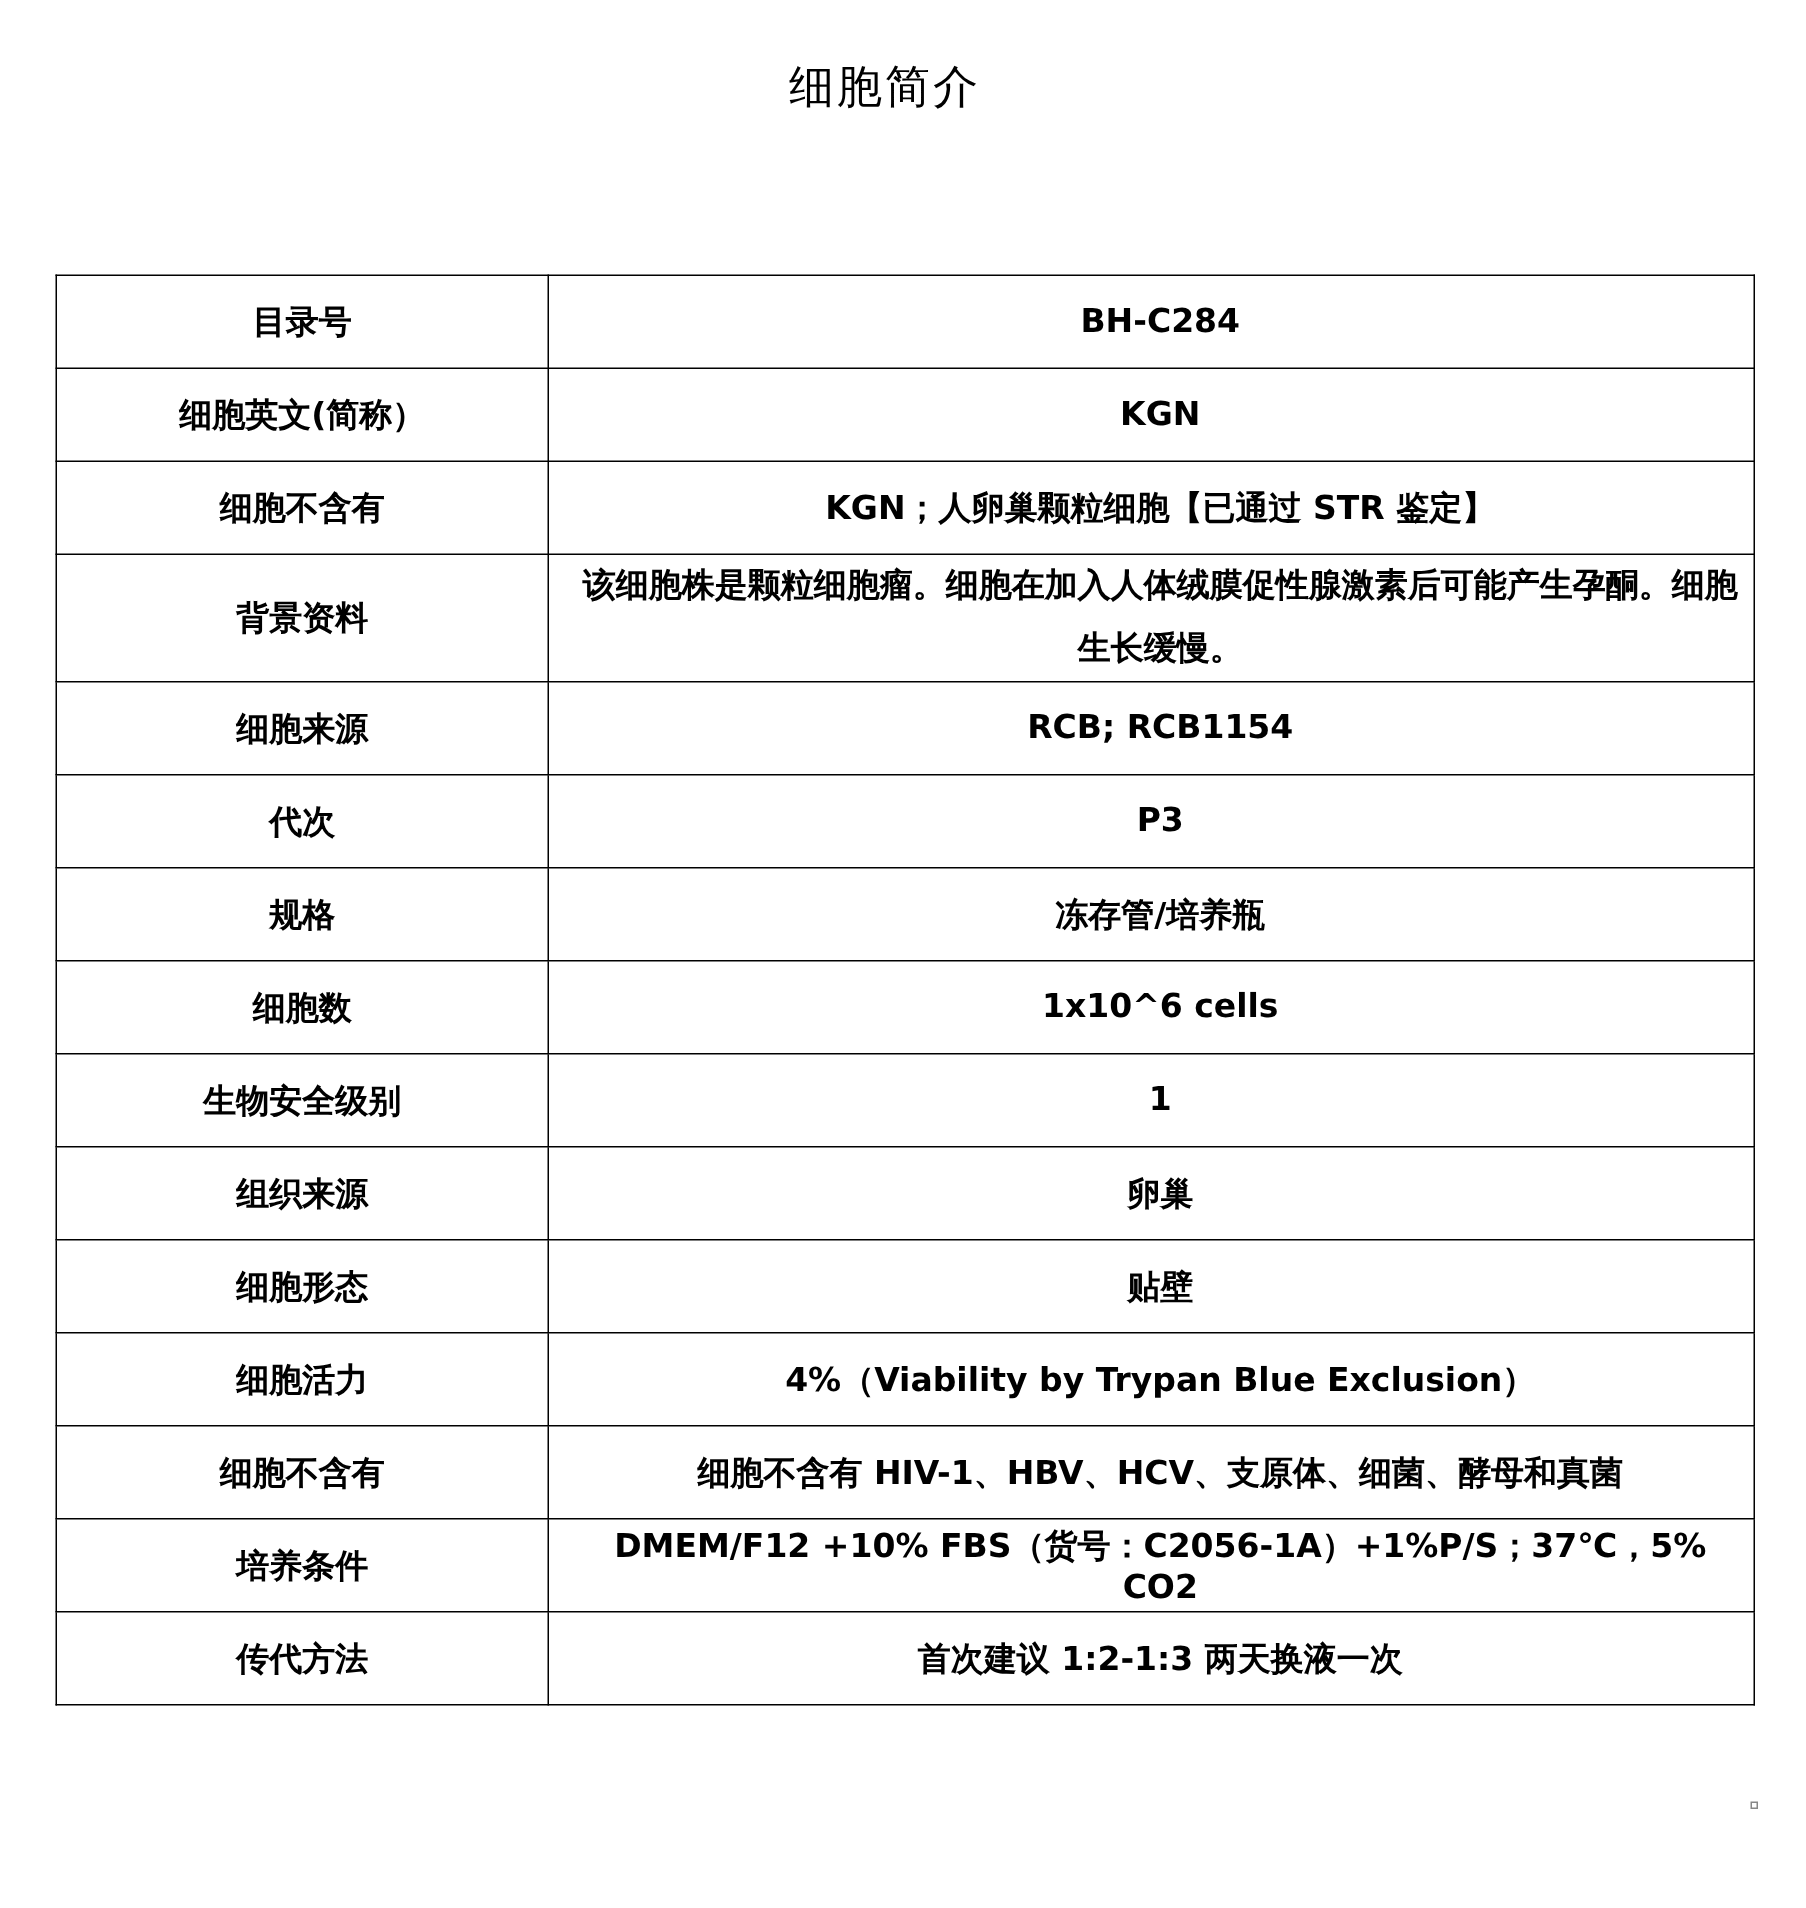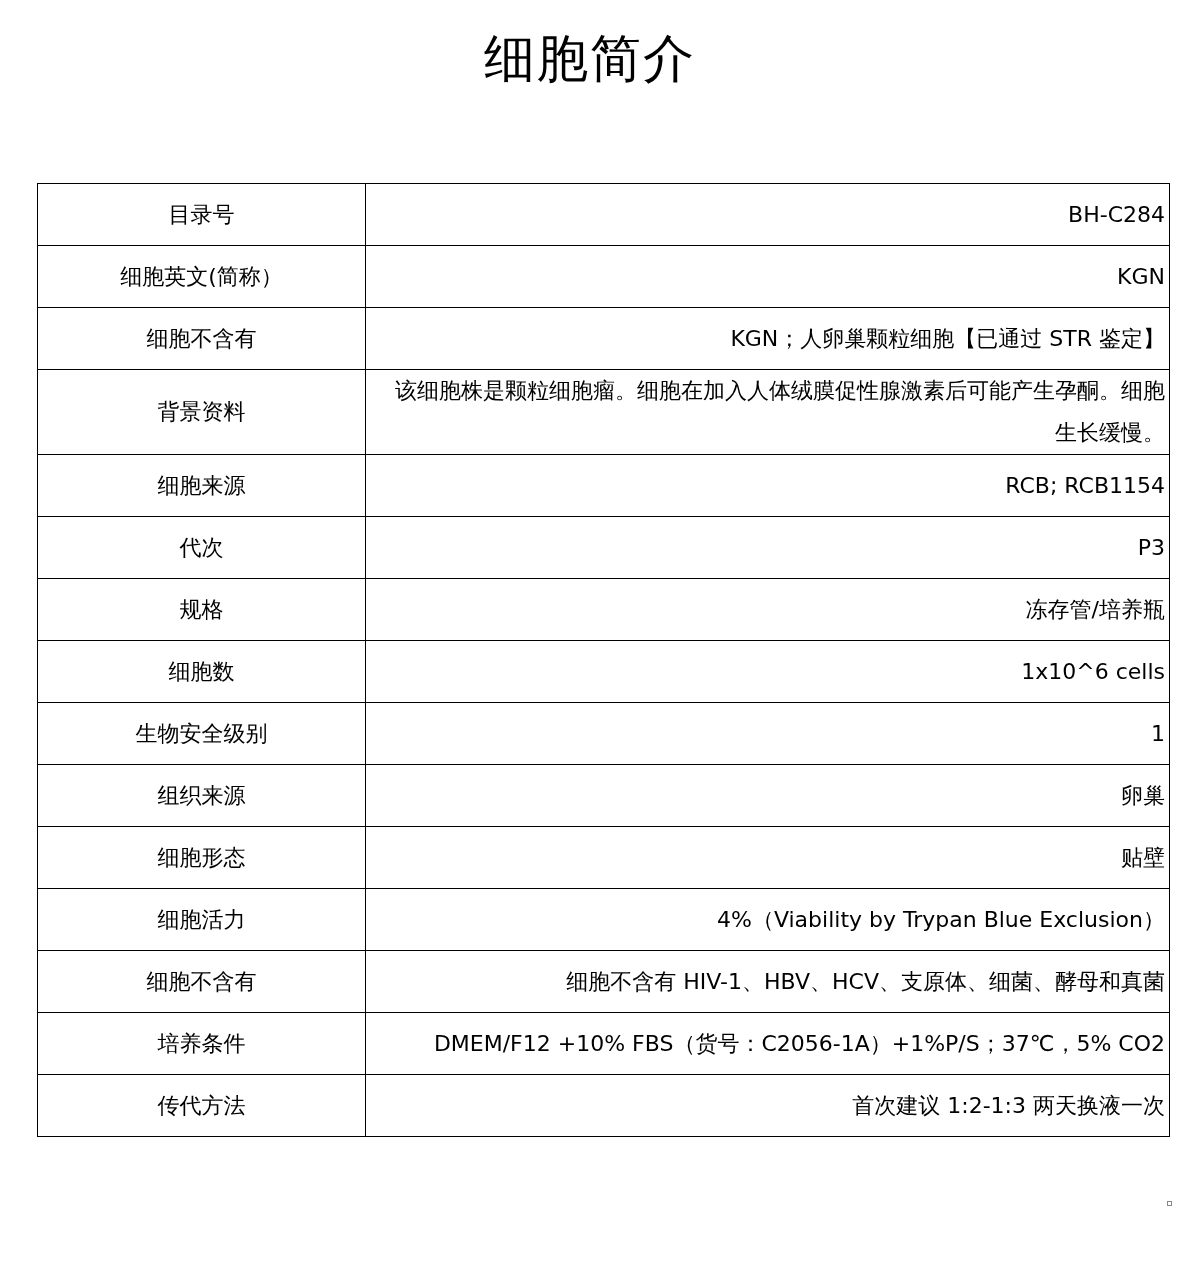--- a/index.html
+++ b/index.html
@@ -15,46 +15,47 @@
       color: #000;
       overflow: hidden;
     }
     .title {
       position: absolute;
       top: 26px;
       left: 0;
       width: 1180px;
       text-align: center;
       font-family: "DejaVu Serif", "Liberation Serif", serif;
-      font-size: 51px;
+      font-size: 30px;
       line-height: 66px;
       letter-spacing: 2px;
       color: #000;
     }
     table.info {
       position: absolute;
       top: 183px;
       left: 37px;
       width: 1133px;
       border-collapse: collapse;
       table-layout: fixed;
+      font-weight: bold;
     }
     table.info td {
       border: 1.5px solid #000;
       font-size: 22px;
       padding: 0;
       vertical-align: middle;
     }
     td.label {
       width: 327px;
       text-align: center;
       height: 61px;
     }
     td.value {
-      text-align: right;
+      text-align: center;
       padding-left: 16px !important;
       padding-right: 4px !important;
       height: 61px;
     }
     tr.tall td {
       height: 84px;
     }
     tr.tall td.value {
       line-height: 42px;
     }

